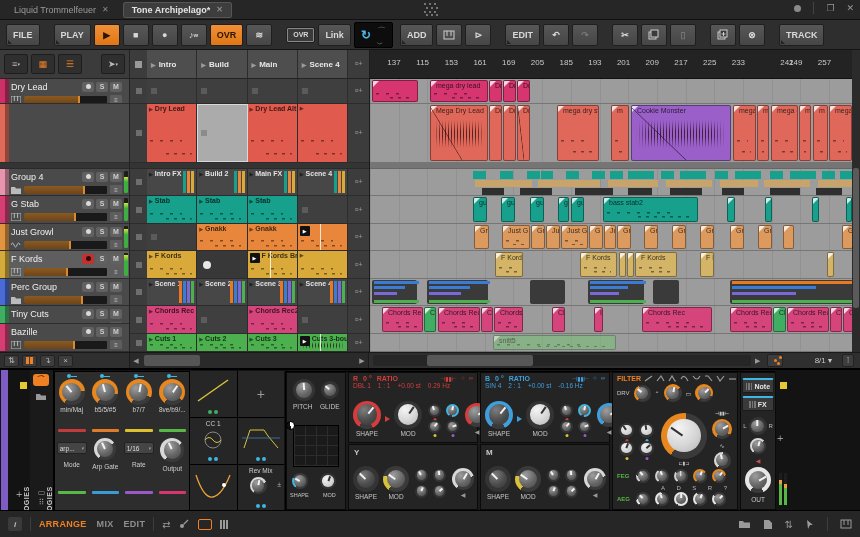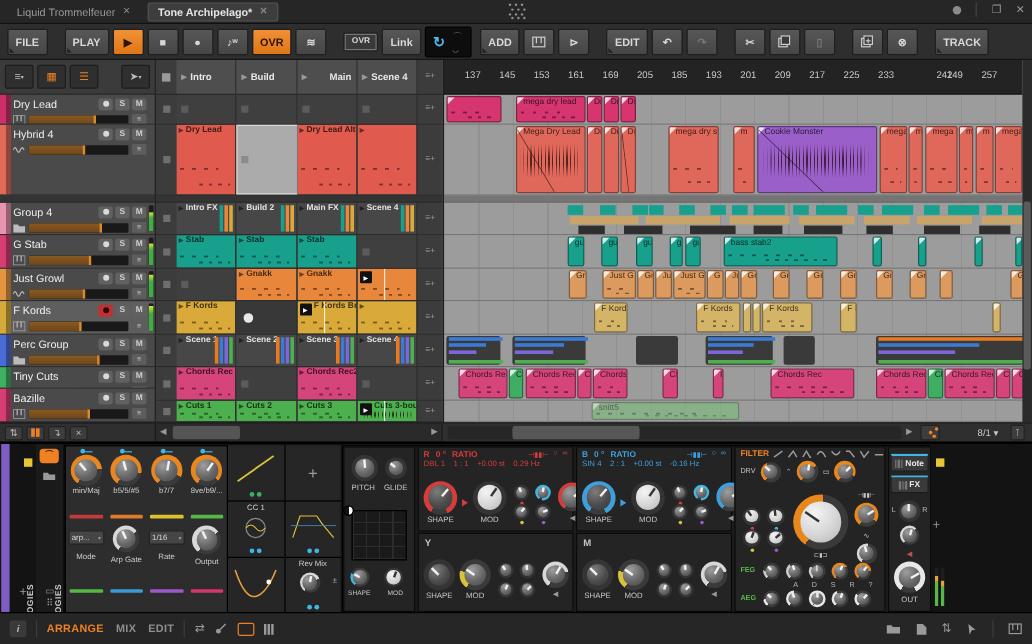--- a/index.html
+++ b/index.html
@@ -352,44 +352,20 @@
                 <div class="volbar">
                   <div class="volfill" style="width: 66%;"></div>
                   <div class="volnotch" style="left: calc(66% - 1px);"></div>
                 </div>
                 <div class="tmenu">≡</div>
               </div>
             </div>
           </div>
           <div class="trow" style="height: 59px;">
             <div class="tstrip" style="background: linear-gradient(90deg, rgb(224, 106, 87) 0px, rgb(224, 106, 87) 55%, rgba(0, 0, 0, 0.35) 55%), rgb(224, 106, 87);"></div>
-            <div class="tbody">
-              <div class="tname">
-                <span>Hybrid 4</span>
-                <div class="tbs">
-                  <div class="tb">
-                    <span class="rc"></span>
-                  </div>
-                  <div class="tb">S</div>
-                  <div class="tb">M</div>
-                </div>
-              </div>
-              <div class="tvol">
-                <span class="ticon">
-                  <svg width="10" height="8" viewBox="0 0 10 8">
-                    <path d="M0 4q1.5-4 3 0t3 0 3 0" stroke="#bbb" fill="none"></path>
-                  </svg>
-                </span>
-                <div class="volbar">
-                  <div class="volfill" style="width: 56%;"></div>
-                  <div class="volnotch" style="left: calc(56% - 1px);"></div>
-                </div>
-                <div class="tmenu">≡</div>
-              </div>
-            </div>
           </div>
           <div class="tgaprow" style="height: 6px;"></div>
           <div class="trow" style="height: 27px;">
             <div class="tstrip" style="background: linear-gradient(90deg, rgb(231, 148, 174) 0px, rgb(231, 148, 174) 55%, rgba(0, 0, 0, 0.35) 55%), rgb(231, 148, 174);"></div>
             <div class="tbody">
               <div class="tname">
                 <span>Group 4</span>
                 <div class="tbs">
                   <div class="tb">
                     <span class="rc"></span>
@@ -598,21 +574,21 @@
             <span class="stopsq"></span>
           </div>
           <div class="shc" style="flex: 1 1 0%;">
             <span class="pl">▶</span>
             <span>Intro</span>
           </div>
           <div class="shc" style="flex: 1 1 0%;">
             <span class="pl">▶</span>
             <span>Build</span>
           </div>
-          <div class="shc" style="flex: 1 1 0%; justify-content: space-between;">
+          <div class="shc" style="flex: 1 1 0%;">
             <span class="pl">▶</span>
             <span>Main</span>
           </div>
           <div class="shc" style="flex: 1 1 0%;">
             <span class="pl">▶</span>
             <span>Scene 4</span>
           </div>
           <div class="iconcol">
             <span class="licon">≡+</span>
           </div>
@@ -988,21 +964,21 @@
             <div class="iconcol">
               <span class="licon">≡+</span>
             </div>
           </div>
         </div>
     </div>
 
     <div id="arranger">
       <div id="ruler">
           <span style="left: 24px;">137</span>
-          <span style="left: 52.7px;">145</span>
+          <span style="left: 52.7px;">115</span>
           <span style="left: 81.4px;">153</span>
           <span style="left: 110.1px;">161</span>
           <span style="left: 138.8px;">169</span>
           <span style="left: 167.5px;">205</span>
           <span style="left: 196.2px;">185</span>
           <span style="left: 224.9px;">193</span>
           <span style="left: 253.6px;">201</span>
           <span style="left: 282.3px;">209</span>
           <span style="left: 311px;">217</span>
           <span style="left: 339.7px;">225</span>

